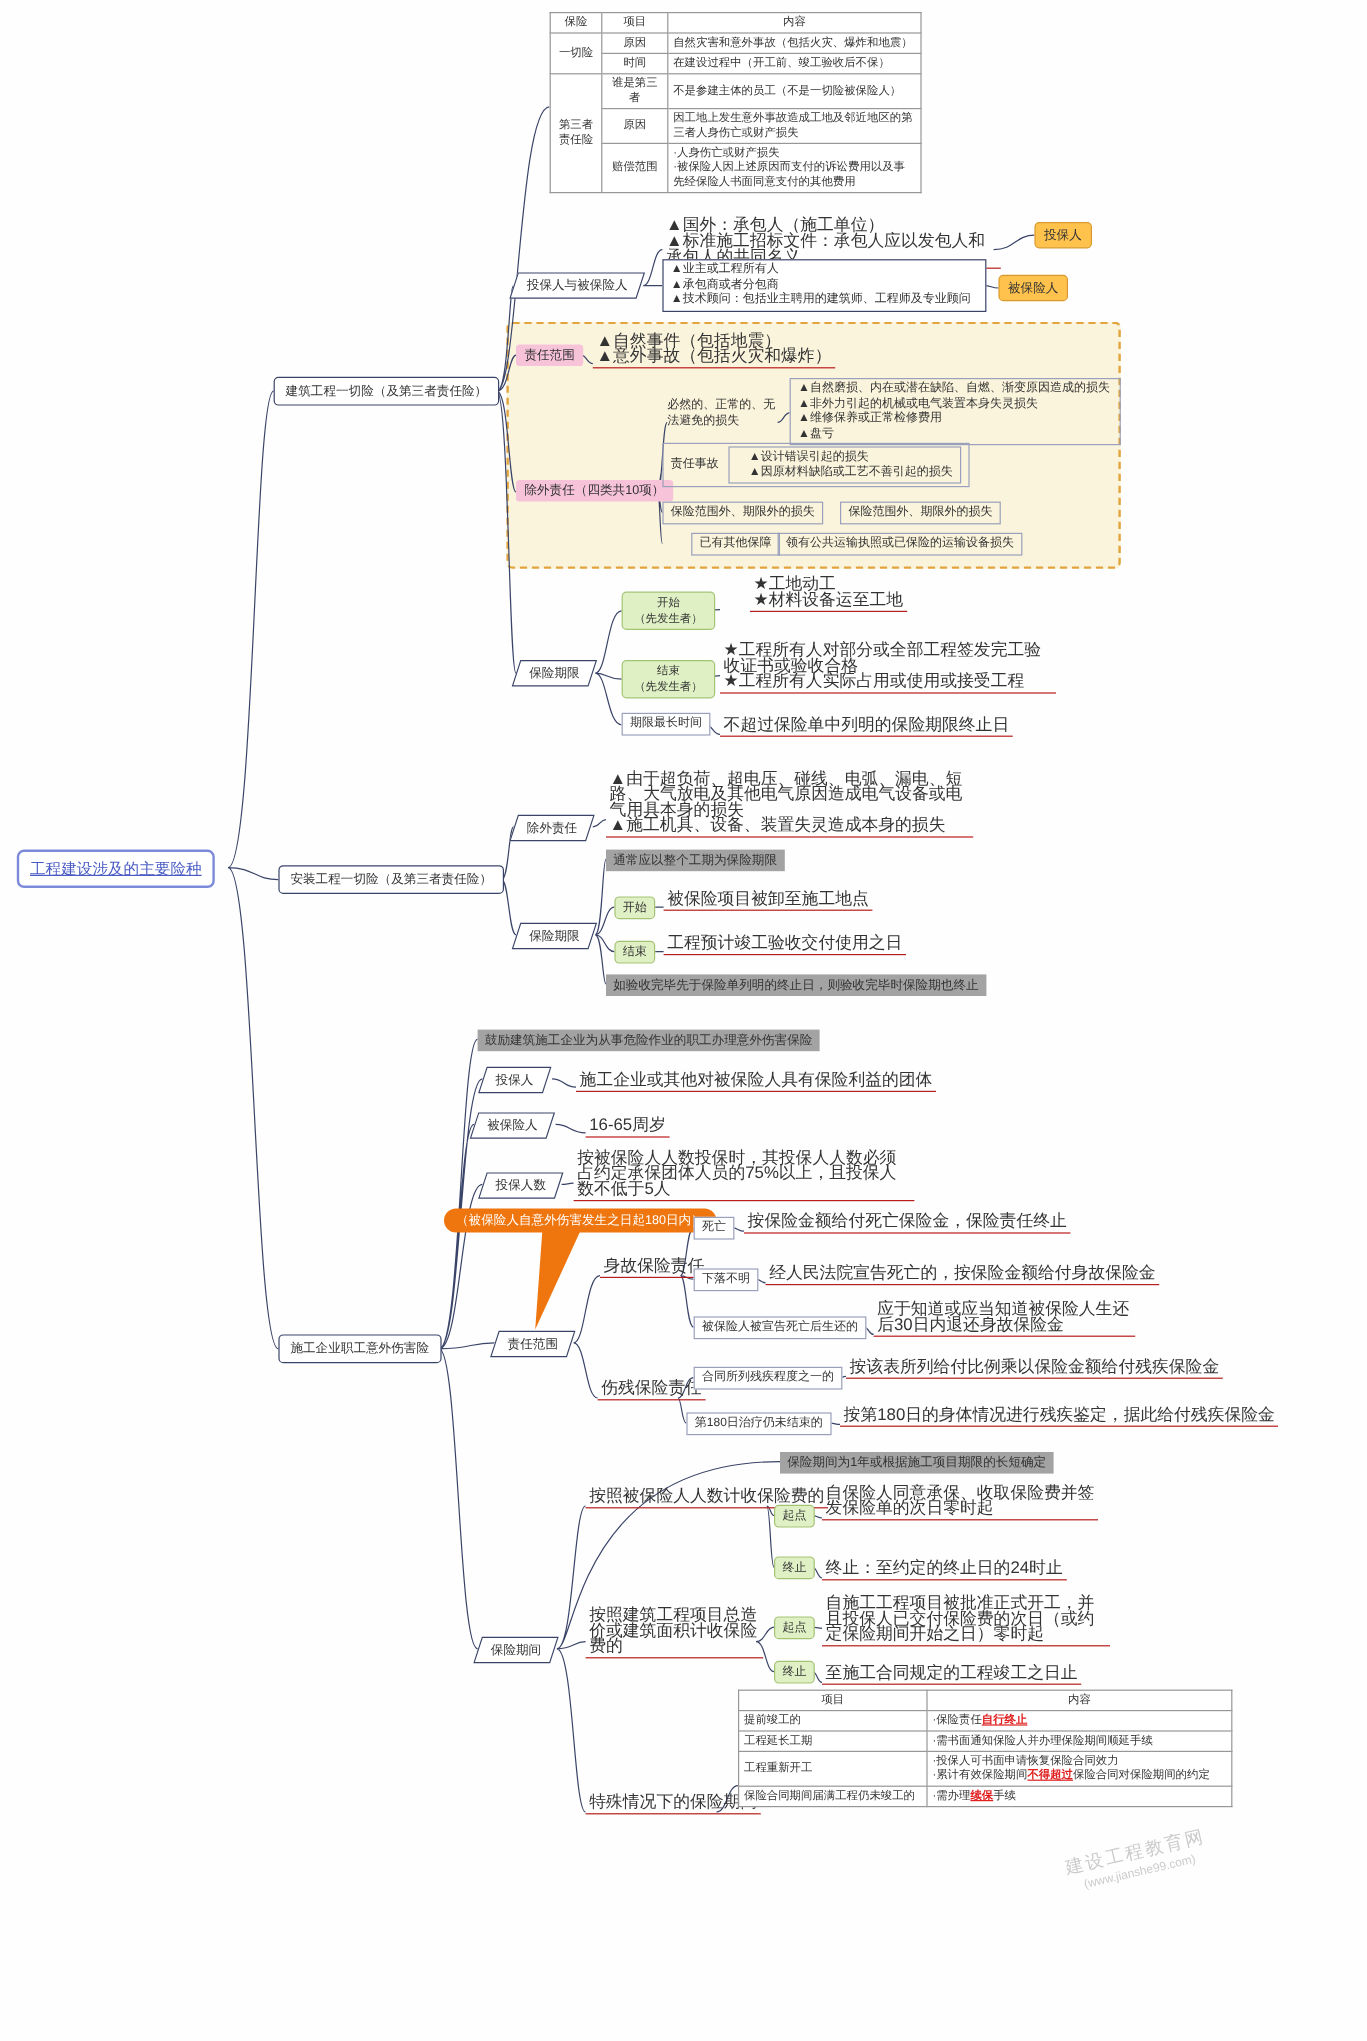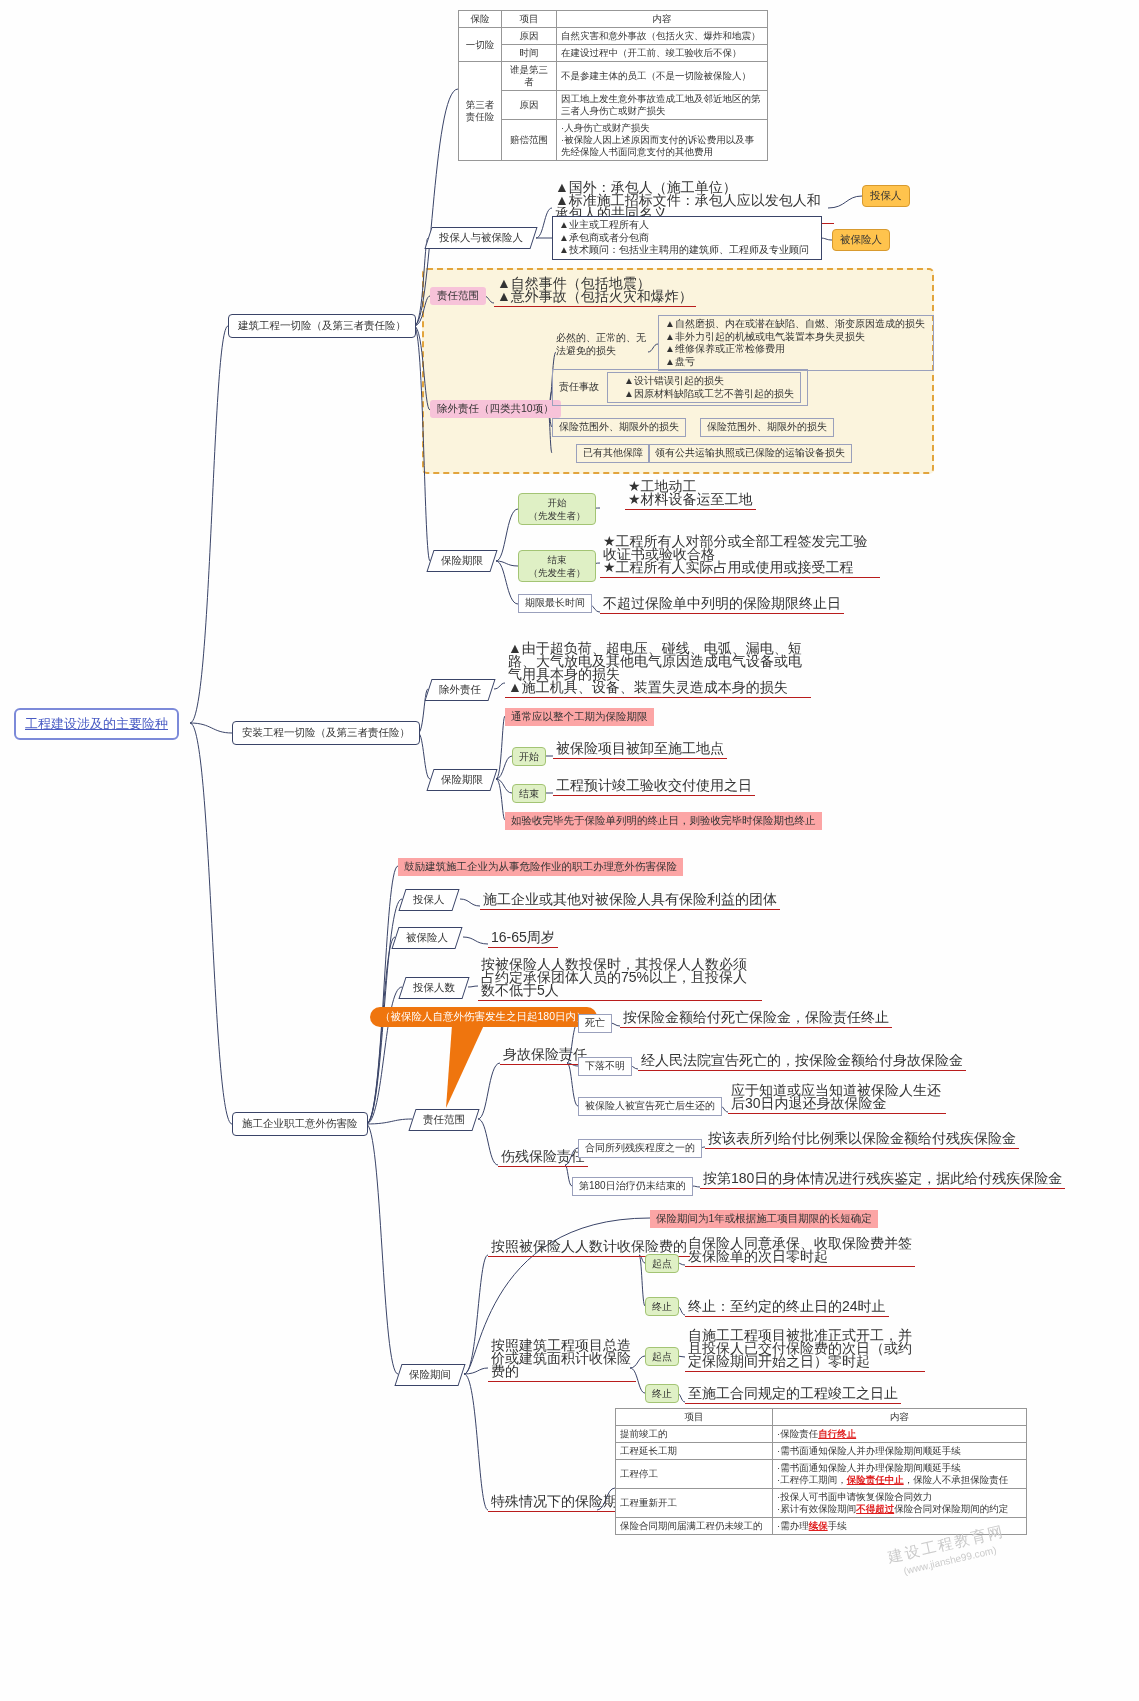--- a/index.html
+++ b/index.html
@@ -10,21 +10,21 @@
   .root{border:2px solid #7C8AD9;border-radius:6px;background:#fff;color:#4A5CC4;
         padding:5px 9px;font-size:13px;white-space:nowrap;}
   .bnode{border:1px solid #3A4468;border-radius:4px;background:#fff;
          padding:4px 9px;font-size:10.5px;white-space:nowrap;}
   .para{border:1px solid #3A4468;background:#fff;transform:skewX(-18deg);}
   .para>span{display:block;transform:skewX(18deg);padding:3px 10px;font-size:10.5px;white-space:nowrap;}
   .pink{background:#F7C3D9;border-radius:3px;padding:2px 7px;font-size:10.5px;white-space:nowrap;}
   .green{background:#DFF0C5;border:1px solid #A3C474;border-radius:4px;text-align:center;
          padding:2px 6px;font-size:10px;white-space:pre-line;line-height:13px;}
   .green.sm{font-size:9.5px;}
-  .cyan{background:#fca5a5;padding:2px 6px;font-size:10.5px;white-space:nowrap;}
+  .cyan{background:#a3a3a3;padding:2px 6px;font-size:10.5px;white-space:nowrap;}
   .badge{background:#FFC34D;border:1px solid #D89A2E;border-radius:4px;padding:3px 7px;font-size:10.5px;white-space:nowrap;}
   .callout{background:#EF750E;color:#fff;border-radius:11px;padding:3px 10px;font-size:10.5px;white-space:nowrap;}
   .grect{border:1px solid #9AA0BC;background:#fff;padding:2px 6px;font-size:10px;
          white-space:pre-line;line-height:12.5px;}
   .grect.nw{white-space:nowrap;}
   .utext{border-bottom:1px solid #b91c1c;padding:1px 3px 3px 3px;font-size:14px;
          white-space:pre-line;line-height:13px;}
   .plain{font-size:10px;white-space:pre-line;line-height:12.5px;}
   .dashed-box{border:2px dashed #E2A43C;background:#FBF4DD;border-radius:5px;}
   .dashed-box-inner .grect{background:transparent;}
@@ -286,27 +286,20 @@
       <td>提前竣工的</td>
       <td>
         <span>·保险责任</span><span class="rd">自行终止</span>
       </td>
     </tr>
     <tr>
       <td>工程延长工期</td>
       <td>·需书面通知保险人并办理保险期间顺延手续</td>
     </tr>
     <tr>
-      <td>工程停工</td>
-      <td>
-        <div><span>·需书面通知保险人并办理保险期间顺延手续</span></div>
-        <div><span>·工程停工期间，</span><span class="rd">保险责任中止</span><span>，保险人不承担保险责任</span></div>
-      </td>
-    </tr>
-    <tr>
       <td>工程重新开工</td>
       <td>
         <div><span>·投保人可书面申请恢复保险合同效力</span></div>
         <div><span>·累计有效保险期间</span><span class="rd">不得超过</span><span>保险合同对保险期间的约定</span></div>
       </td>
     </tr>
     <tr>
       <td>保险合同期间届满工程仍未竣工的</td>
       <td>
         <span>·需办理</span><span class="rd">续保</span><span>手续</span>

